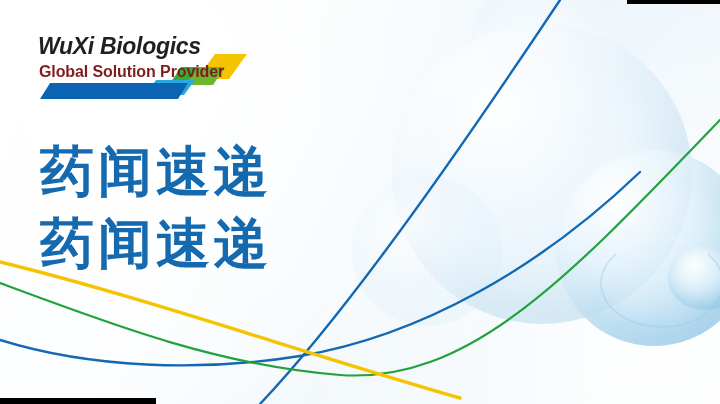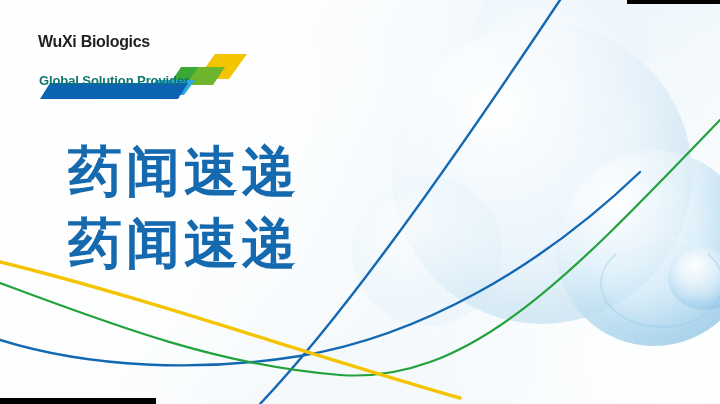--- a/index.html
+++ b/index.html
@@ -118,32 +118,33 @@
   .logo {
     position: absolute;
     left: 38px;
     top: 33px;
     width: 220px;
     height: 70px;
   }
   .logo-wordmark {
     position: absolute;
     left: 0; top: 0;
-    font-size: 16px;
+    font-size: 23px;
     font-weight: bold;
     color: #231f20;
     letter-spacing: -0.3px;
     white-space: nowrap;
+    font-style: italic;
   }
   .logo-tagline {
     position: absolute;
-    left: 1px; top: 40px;
-    font-size: 13px;
+    left: 1px; top: 30px;
+    font-size: 16px;
     font-weight: bold;
-    color: #0f766e;
+    color: #7f1d1d;
     letter-spacing: -0.1px;
     white-space: nowrap;
   }
   .logo-marks {
     position: absolute;
     left: 0; top: 0;
     width: 220px; height: 70px;
   }
 
   
@@ -151,21 +152,20 @@
     position: absolute;
     left: 40px;
     top: 136px;
     color: #1569ae;
     font-family: "DejaVu Sans", "Liberation Sans", sans-serif;
     font-weight: bold;
     font-size: 54px;
     line-height: 72px;
     letter-spacing: 4px;
     white-space: nowrap;
-    margin-left: 28px;
   }
   .headline .line { display: block; }
 
   
   .bar-top-right {
     position: absolute;
     right: 0; top: 0;
     width: 93px; height: 4px;
     background: #000000;
   }

